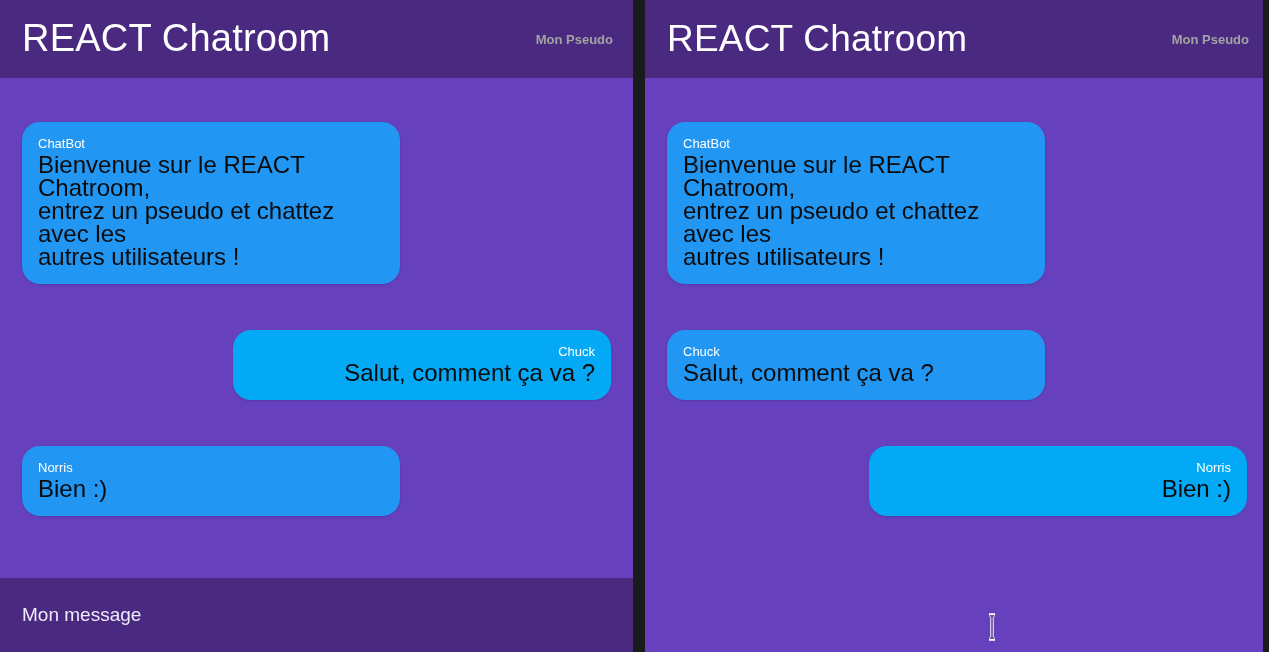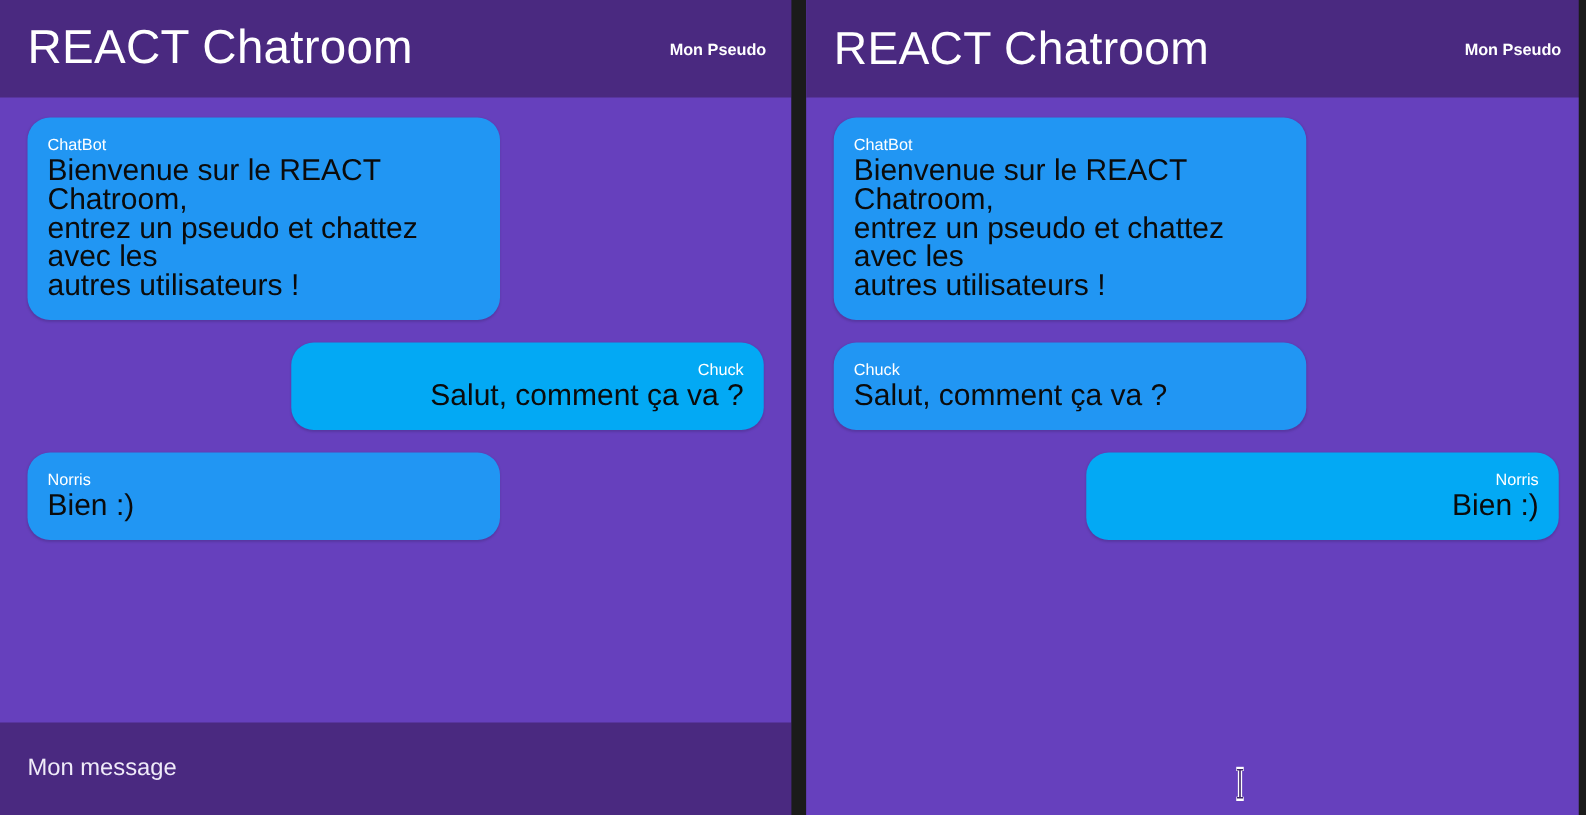--- a/index.html
+++ b/index.html
@@ -63,21 +63,21 @@
   .chat-title {
     color: #ffffff;
     font-size: 38px;
     font-weight: 400;
     line-height: 1.05;
     letter-spacing: 0.2px;
     white-space: nowrap;
   }
   .pane-right .chat-title { font-size: 37px; }
   .pseudo-label {
-    color: #ffffff;
+    color: #a3a3a3;
     font-size: 13px;
     font-weight: bold;
     white-space: nowrap;
     padding-right: 4px;
   }
 
   
   .message-list {
     flex: 1 1 auto;
     background: #6640bd;
@@ -90,20 +90,21 @@
   .message-row { display: flex; }
   .message-row.from-other { justify-content: flex-start; }
   .message-row.from-me    { justify-content: flex-end; }
 
   .bubble {
     max-width: 378px;
     min-width: 378px;
     border-radius: 18px;
     padding: 14px 16px 16px 16px;
     box-shadow: 0 1px 2px rgba(0,0,0,0.15);
+    margin-top: 28px;
   }
   .pane-right .bubble { min-width: 378px; max-width: 378px; }
 
   .bubble.other { background: #2196f3; text-align: left; }
   .bubble.me    { background: #03a9f4; text-align: right; }
 
   .bubble-author {
     display: block;
     color: #ffffff;
     font-size: 13px;

